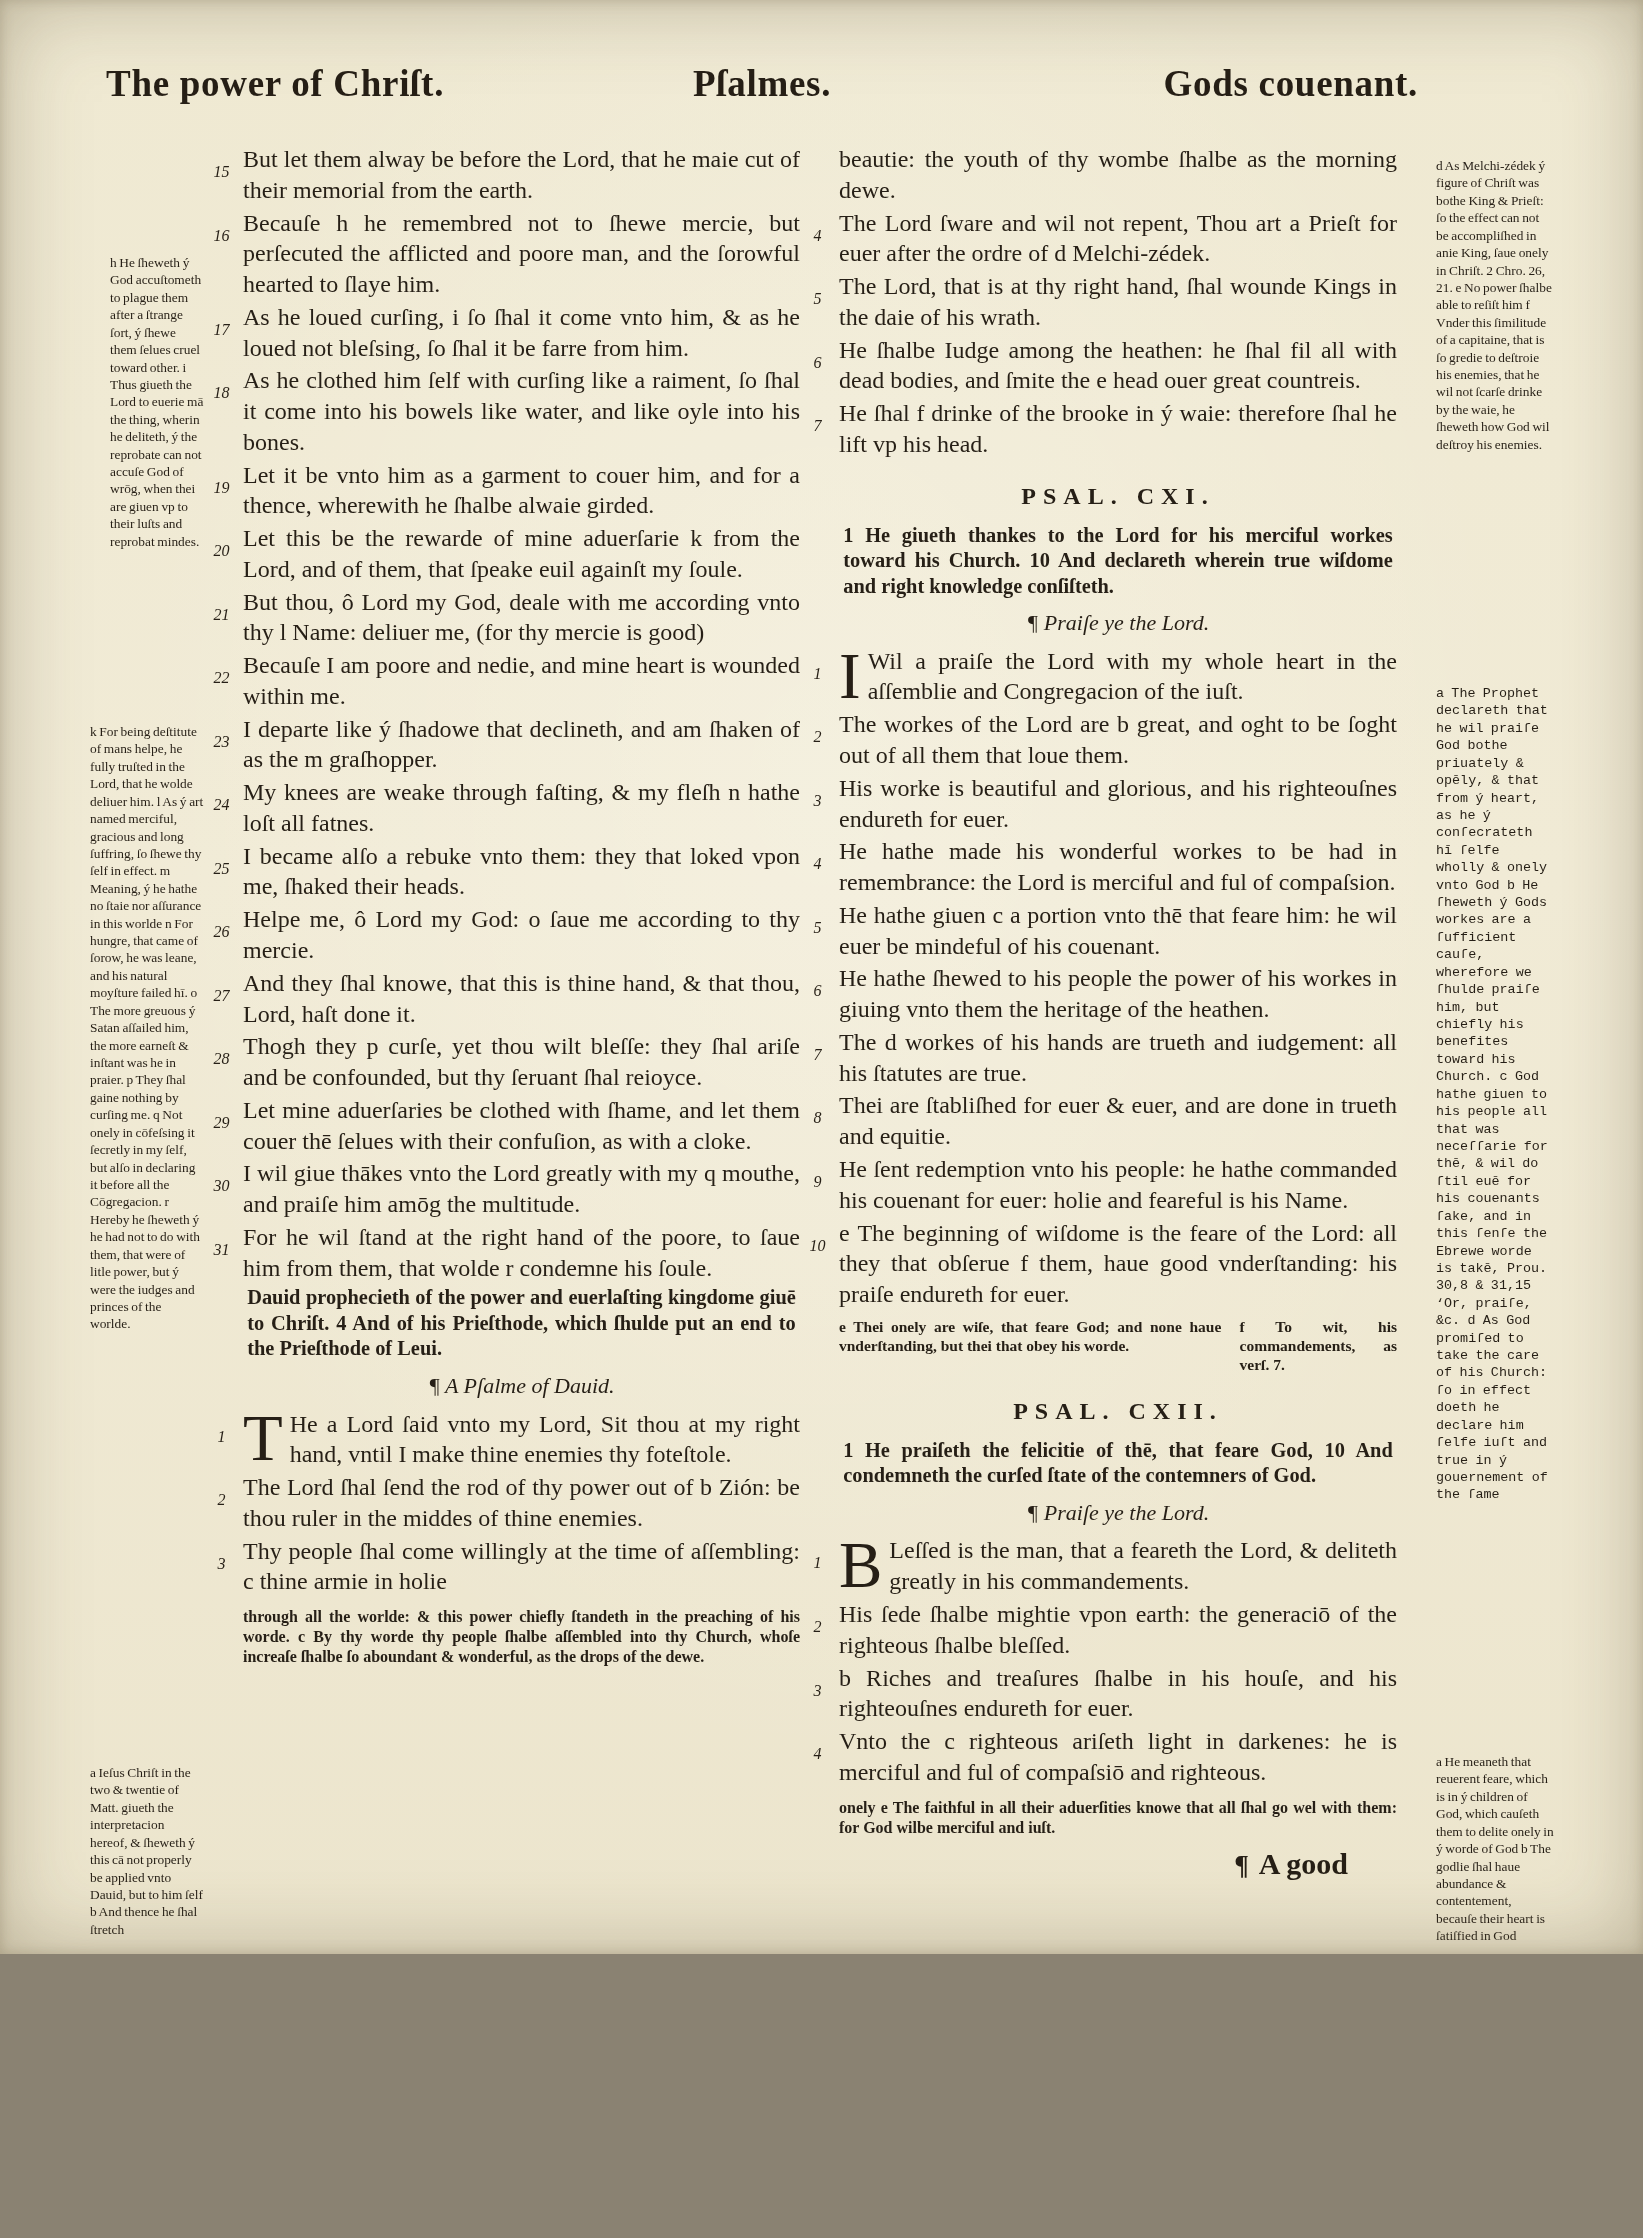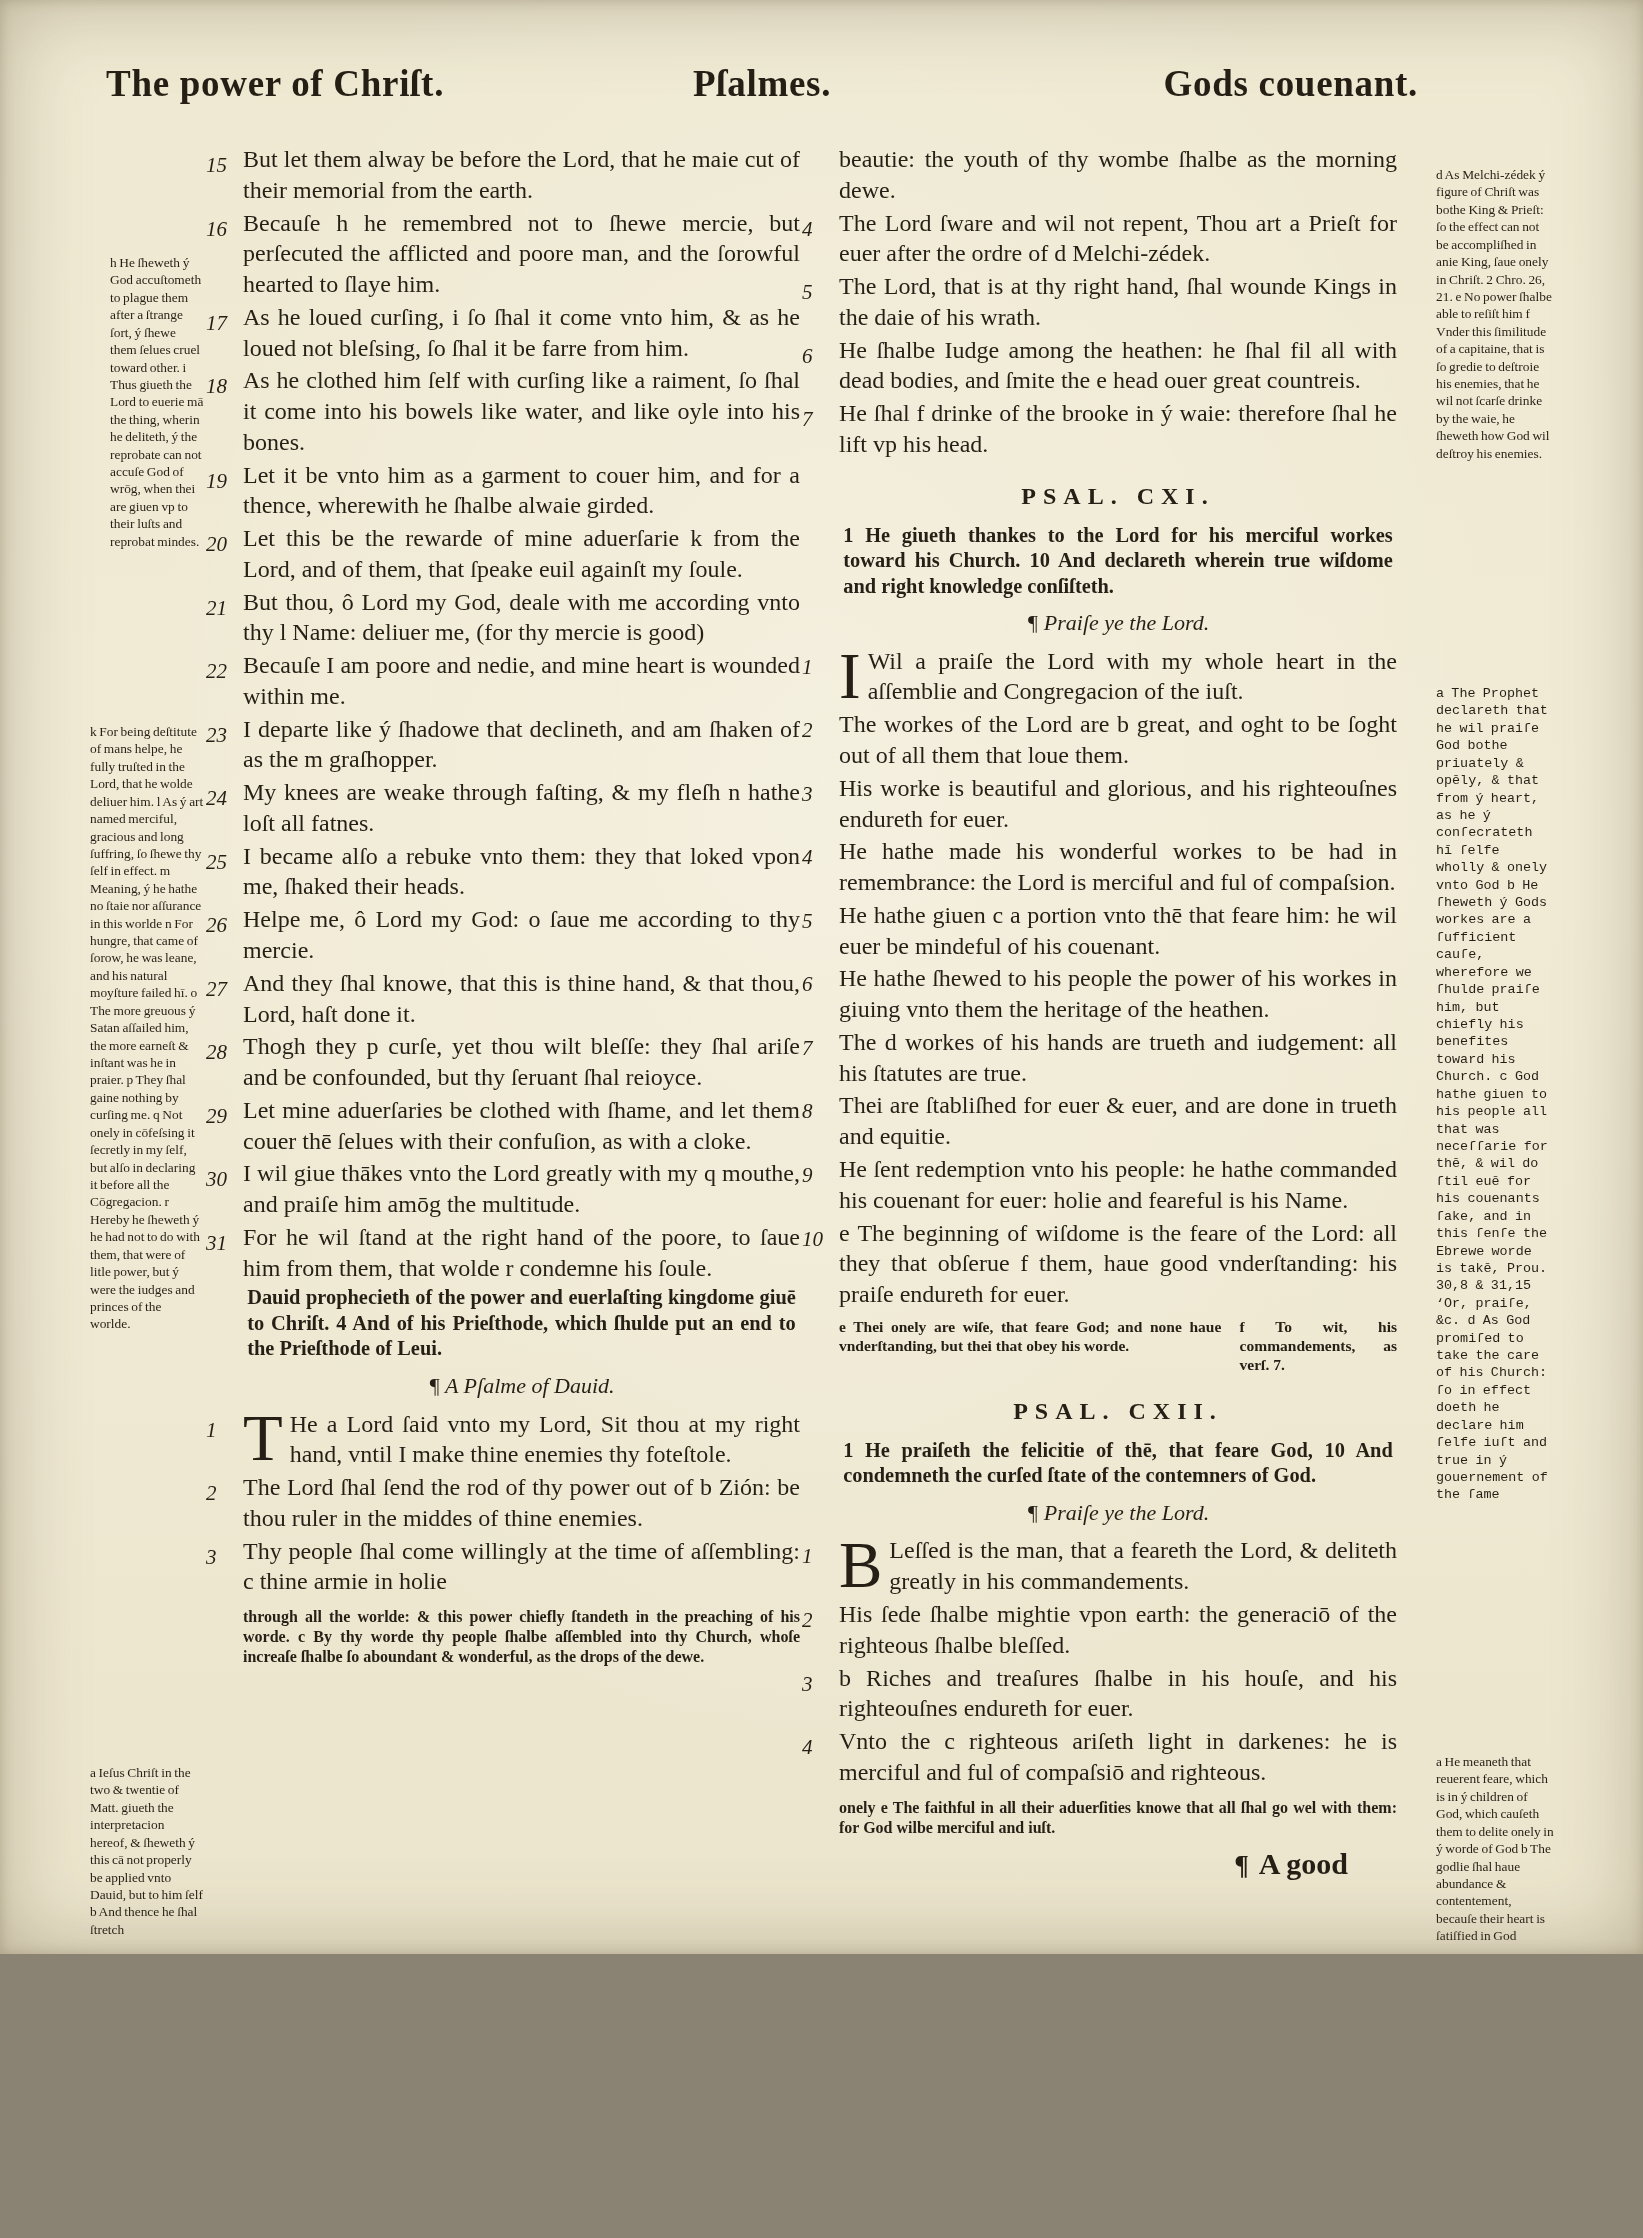--- a/index.html
+++ b/index.html
@@ -33,28 +33,28 @@
     position:absolute;top:144px;left:90px;right:79px;bottom:35px;
     display:grid;
     grid-template-columns:114px 557px 558px 118px;
     column-gap:39px;
   }
   .margin-col{position:relative;font-size:13.4px;line-height:1.3;}
   .margin-note{position:absolute;left:0;right:0;text-align:left;word-spacing:-0.7px;}
   .mln-1{top:110px;margin-left:20px;}
   .mln-2{top:579px;}
   .mln-3{top:1620px;}
-  .mrn-1{top:22px;}
+  .mrn-1{top:13px;}
   .mrn-2{top:541px;font-family:Liberation Mono, monospace;}
   .mrn-3{top:1609px;}
   .text-col{position:relative;font-size:24px;line-height:1.28;text-align:justify;}
   .verse{position:relative;margin:0 0 2.1px 0;}
   .vnum{
-    position:absolute;left:-37px;top:8px;width:31px;
-    text-align:left;font-size:21px;font-style:italic;
+    position:absolute;left:-37px;top:18px;width:31px;
+    text-align:center;font-size:16px;font-style:italic;
   }
   .dropcap{
     float:left;
     font-size:65px;line-height:54px;
     padding:2.8px 7px 0 0;
   }
   .psal-heading{
     margin:21px 0 11.3px 0;
     font-size:24px;font-weight:700;letter-spacing:7px;
     text-align:center;font-style:normal;

